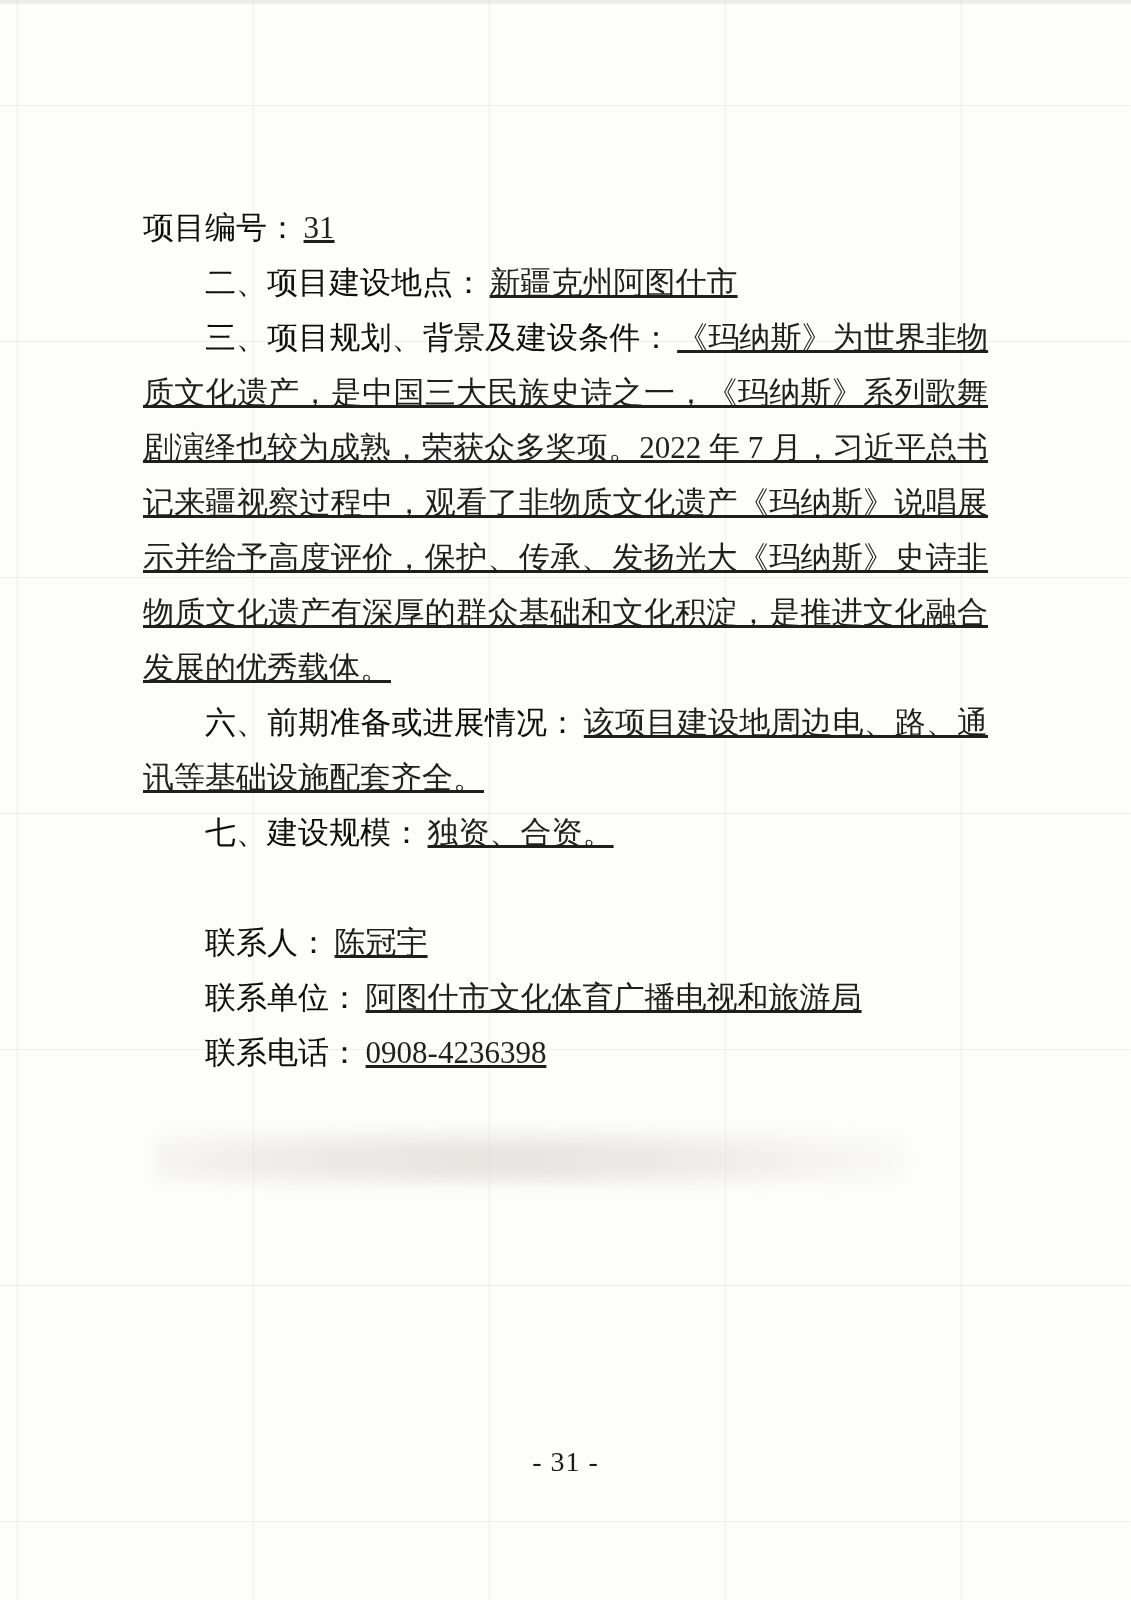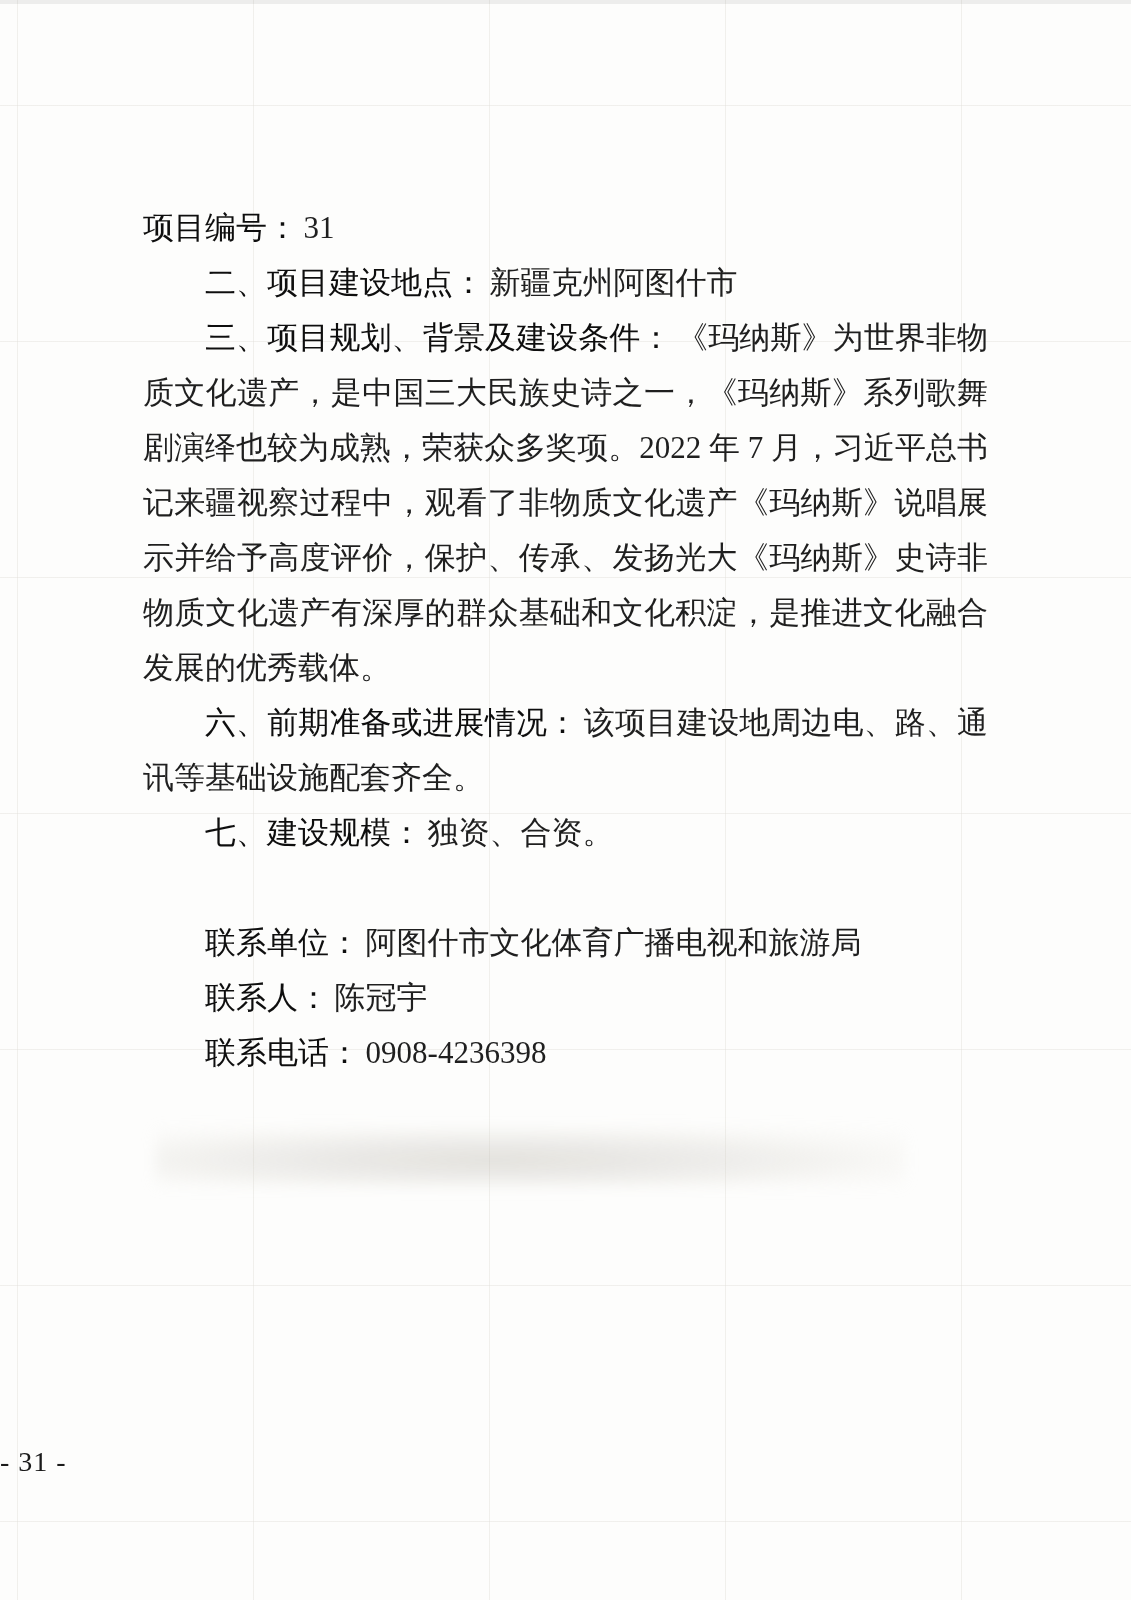--- a/index.html
+++ b/index.html
@@ -44,21 +44,21 @@
     text-align: justify;
     text-justify: inter-ideograph;
     word-break: break-all;
   }
   .para.flush { text-indent: 0; }
   .hd {
     font-family: "Liberation Sans", "DejaVu Sans", sans-serif;
     font-weight: normal;
     color: #0e0e0e;
   }
-  .val { padding-left: 0.18em; }
+  .val { padding-left: 0.18em; text-decoration: underline; }
   .contacts { margin-top: 55px; }
   .contacts .para { text-align: left; }
   
   .smudge {
     position: absolute;
     left: 155px;
     top: 1128px;
     width: 750px;
     height: 58px;
     background: radial-gradient(ellipse at 45% 55%,
@@ -67,20 +67,21 @@
       rgba(225,222,215,0.15) 70%,
       rgba(225,222,215,0) 100%);
     filter: blur(7px);
     pointer-events: none;
   }
   .footer {
     position: absolute;
     top: 1446px;
     left: 0;
     right: 0;
+    text-align: center;
     font-size: 28px;
     color: #1a1a1a;
     letter-spacing: 1px;
   }
 </style>
 </head>
 <body>
 
 <div class="page">
 
@@ -93,22 +94,22 @@
 
     <p class="para"><span class="hd">三、项目规划、背景及建设条件：</span><span class="val">《玛纳斯》为世界非物质文化遗产，是中国三大民族史诗之一，《玛纳斯》系列歌舞剧演绎也较为成熟，荣获众多奖项。2022 年 7 月，习近平总书记来疆视察过程中，观看了非物质文化遗产《玛纳斯》说唱展示并给予高度评价，保护、传承、发扬光大《玛纳斯》史诗非物质文化遗产有深厚的群众基础和文化积淀，是推进文化融合发展的优秀载体。</span></p>
 
 
 
     <p class="para"><span class="hd">六、前期准备或进展情况：</span><span class="val">该项目建设地周边电、路、通讯等基础设施配套齐全。</span></p>
 
     <p class="para"><span class="hd">七、建设规模：</span><span class="val">独资、合资。</span></p>
 
     <div class="contacts">
+      <p class="para"><span class="hd">联系人：</span><span class="val">陈冠宇</span></p>
       <p class="para"><span class="hd">联系单位：</span><span class="val">阿图什市文化体育广播电视和旅游局</span></p>
-      <p class="para"><span class="hd">联系人：</span><span class="val">陈冠宇</span></p>
       <p class="para"><span class="hd">联系电话：</span><span class="val">0908-4236398</span></p>
     </div>
 
   </div>
 
   <div class="smudge"></div>
 
   <div class="footer"><span>- 31 -</span></div>
 
 </div>

